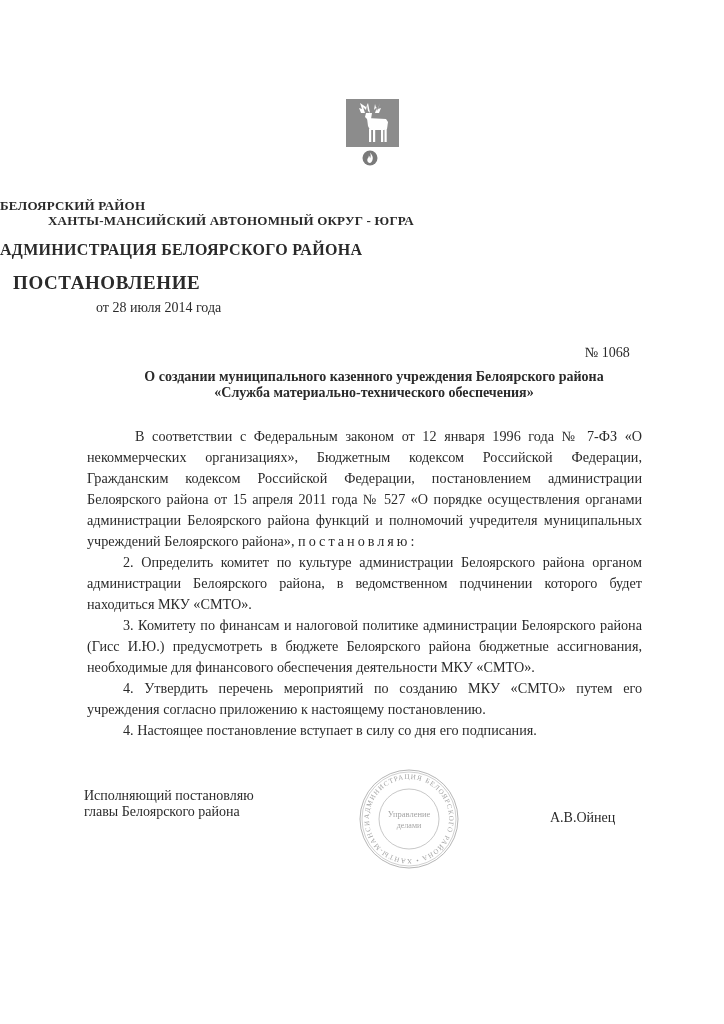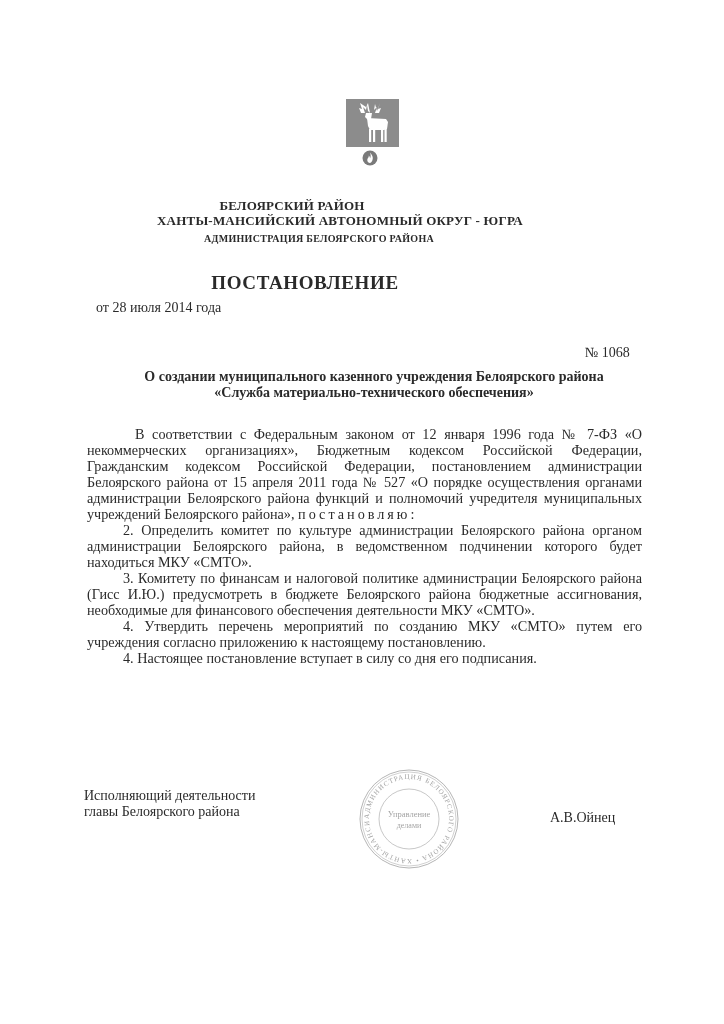--- a/index.html
+++ b/index.html
@@ -11,36 +11,36 @@
   .emblem {
     position: absolute; left: 346px; top: 99px; width: 53px; height: 48px;
     background: #8a8a8a;
   }
   .emblem svg { width: 100%; height: 100%; display: block; }
   .flame {
     position: absolute; left: 362px; top: 150px; width: 16px; height: 16px;
   }
   .flame svg { width: 100%; height: 100%; display: block; }
 
-  .hdr { position: absolute; left: 0; width: 584px; text-align: center; font-weight: bold; }
+  .hdr { position: absolute; left: 0; width: 584px; text-align: left; font-weight: bold; }
   .h1 { top: 198px; font-size: 13px; letter-spacing: 0.2px; }
   .h2 { top: 213px; font-size: 13px; letter-spacing: 0.2px; margin-left: 48px; }
-  .h3 { top: 233px; font-size: 10px; letter-spacing: 0.3px; padding-left: 27px; }
+  .h3 { top: 241px; font-size: 16px; letter-spacing: 0.3px; }
   .h4 { top: 272px; font-size: 19px; letter-spacing: 0.6px; padding-left: 13px; }
 
   .date { position: absolute; left: 96px; top: 300px; font-size: 14px; }
   .number { position: absolute; left: 585px; top: 345px; font-size: 14px; }
 
   .title { position: absolute; left: 0; width: 748px; text-align: center; font-weight: bold; font-size: 14px; line-height: 16px; }
   .t1 { top: 369px; }
   .t2 { top: 385px; }
 
   .body {
     position: absolute; left: 87px; width: 555px; top: 426px;
-    font-size: 14.2px; line-height: 16px; text-align: justify;
+    font-size: 14.2px; line-height: 21px; text-align: justify;
   }
   .body p { margin: 0; text-indent: 36px; }
   .body p.first { text-indent: 48px; }
   .spaced { letter-spacing: 3px; }
 
   .sig-left { position: absolute; left: 84px; top: 788px; font-size: 14px; line-height: 16px; }
   .sig-right { position: absolute; left: 550px; top: 810px; font-size: 14px; }
 
   .stamp {
     position: absolute; left: 358px; top: 768px; width: 102px; height: 102px;
@@ -90,21 +90,21 @@
 
 <div class="body">
   <p class="first"><span>В соответствии с  Федеральным законом от 12 января 1996 года № 7-ФЗ «О некоммерческих организациях»,  Бюджетным кодексом Российской Федерации, Гражданским кодексом Российской Федерации, постановлением администрации Белоярского района от 15 апреля 2011 года № 527 «О порядке осуществления органами администрации Белоярского района функций и полномочий учредителя муниципальных учреждений Белоярского района»,</span>  <span class="spaced">постановляю:</span></p>
   <p>2. Определить комитет по культуре администрации Белоярского района  органом администрации Белоярского района, в ведомственном подчинении которого будет находиться МКУ «СМТО».</p>
   <p>3. Комитету по финансам и налоговой политике администрации Белоярского района (Гисс И.Ю.) предусмотреть в бюджете Белоярского района бюджетные ассигнования, необходимые для финансового обеспечения деятельности МКУ «СМТО».</p>
   <p>4. Утвердить перечень мероприятий по созданию МКУ «СМТО» путем его учреждения согласно приложению к настоящему постановлению.</p>
   <p>4. Настоящее постановление вступает в силу со дня его подписания.</p>
 </div>
 
 <div class="sig-left">
-  <div>Исполняющий деятельности</div>
+  <div>Исполняющий постановляю</div>
   <div>главы Белоярского района</div>
 </div>
 
 <div class="stamp">
   <svg viewBox="0 0 102 102">
     <defs>
       <path id="ring" d="M51,51 m-40,0 a40,40 0 1,1 80,0 a40,40 0 1,1 -80,0"></path>
     </defs>
     <circle cx="51" cy="51" r="49" fill="none" stroke="#555" stroke-width="0.8"></circle>
     <circle cx="51" cy="51" r="47" fill="none" stroke="#555" stroke-width="0.5"></circle>

